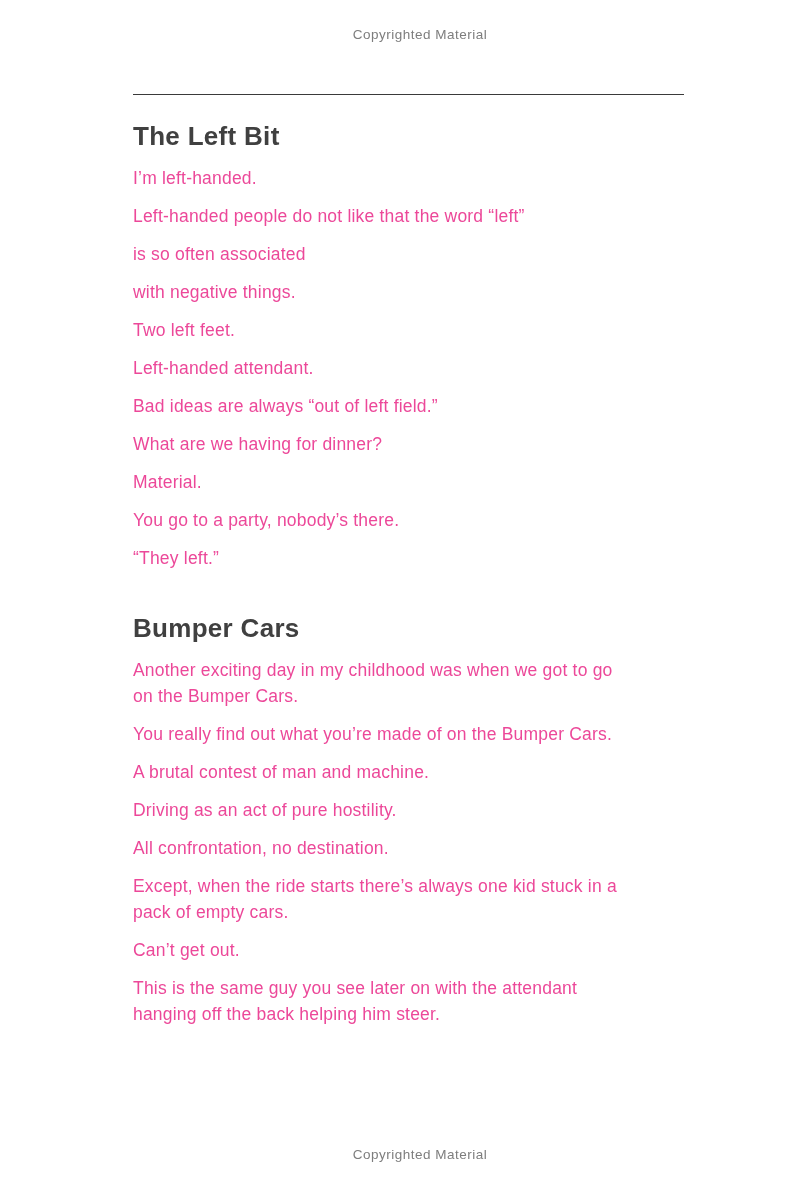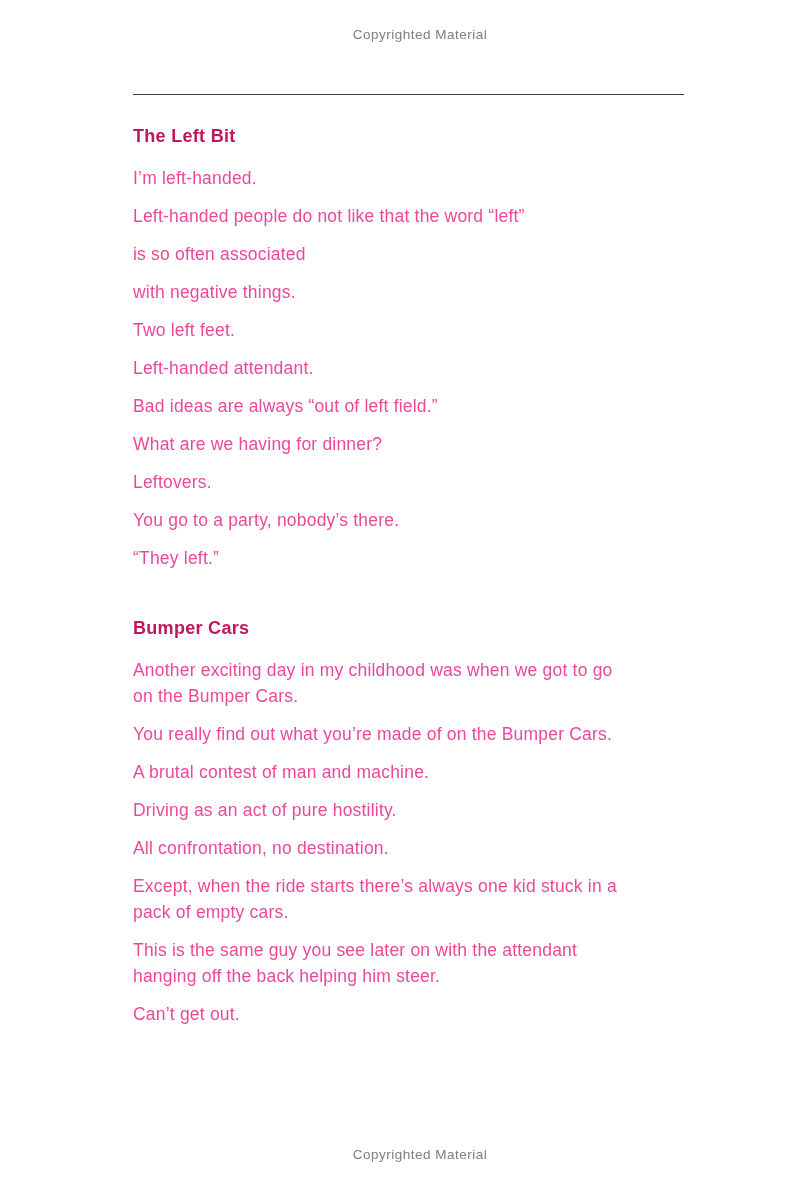--- a/index.html
+++ b/index.html
@@ -31,24 +31,24 @@
     width: 551px;
     color: #2e2e2e;
   }
   .divider {
     border: none;
     border-top: 1.5px solid #3a3a3a;
     margin: 0;
     width: 551px;
   }
   .section-title {
-    font-size: 18px;
+    font-size: 26px;
     line-height: 26px;
     font-weight: bold;
-    color: #be185d;
+    color: #404040;
     letter-spacing: 0.3px;
     margin: 0 0 16px 0;
   }
   .mt-first { margin-top: 28px; }
   .mt-section { margin-top: 44px; }
   .para {
     font-size: 17.5px;
     line-height: 26px;
     letter-spacing: 0.2px;
     margin: 12px 0;
@@ -86,21 +86,21 @@
     <p class="para">
         <span class="line">Left-handed attendant.</span>
       </p>
     <p class="para">
         <span class="line">Bad ideas are always “out of left field.”</span>
       </p>
     <p class="para">
         <span class="line">What are we having for dinner?</span>
       </p>
     <p class="para">
-        <span class="line">Leftovers.</span>
+        <span class="line">Material.</span>
       </p>
     <p class="para">
         <span class="line">You go to a party, nobody’s there.</span>
       </p>
     <p class="para">
         <span class="line">“They left.”</span>
       </p>
   </section>
 
   <section>
@@ -120,23 +120,23 @@
         <span class="line">Driving as an act of pure hostility.</span>
       </p>
     <p class="para">
         <span class="line">All confrontation, no destination.</span>
       </p>
     <p class="para">
       <span class="line">Except, when the ride starts there’s always one kid stuck in a</span>
       <span class="line">pack of empty cars.</span>
     </p>
     <p class="para">
+        <span class="line">Can’t get out.</span>
+      </p>
+    <p class="para">
       <span class="line">This is the same guy you see later on with the attendant</span>
       <span class="line">hanging off the back helping him steer.</span>
     </p>
-    <p class="para">
-        <span class="line">Can’t get out.</span>
-      </p>
   </section>
 
 </div>
 
 <div class="copyright copyright-bottom">Copyrighted Material</div>
 
 </body></html>

